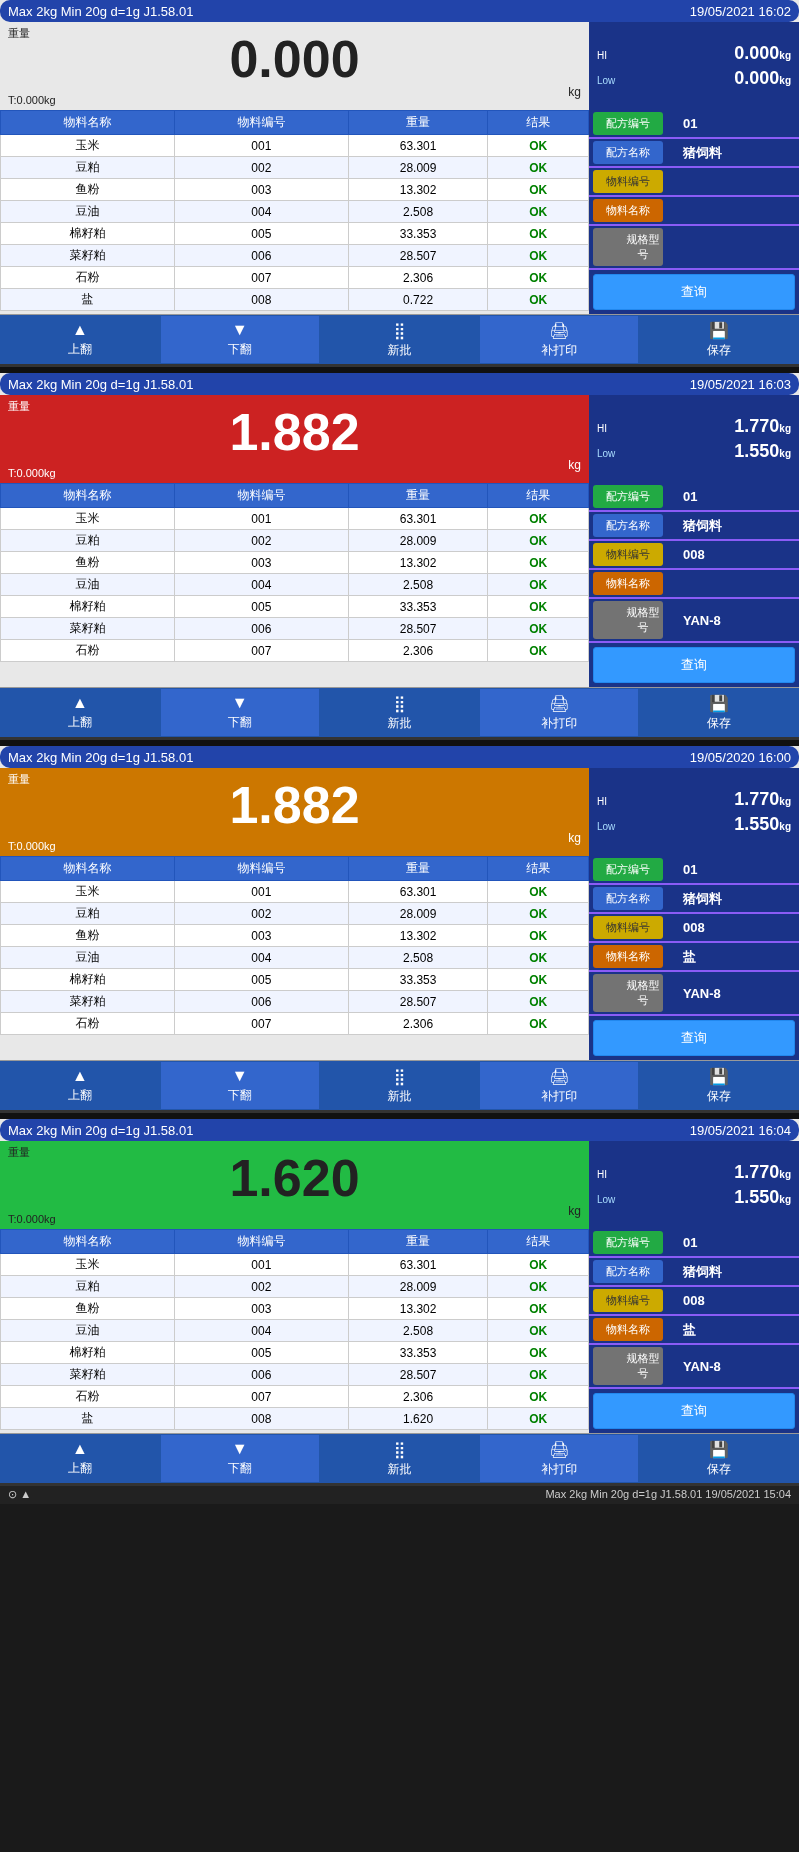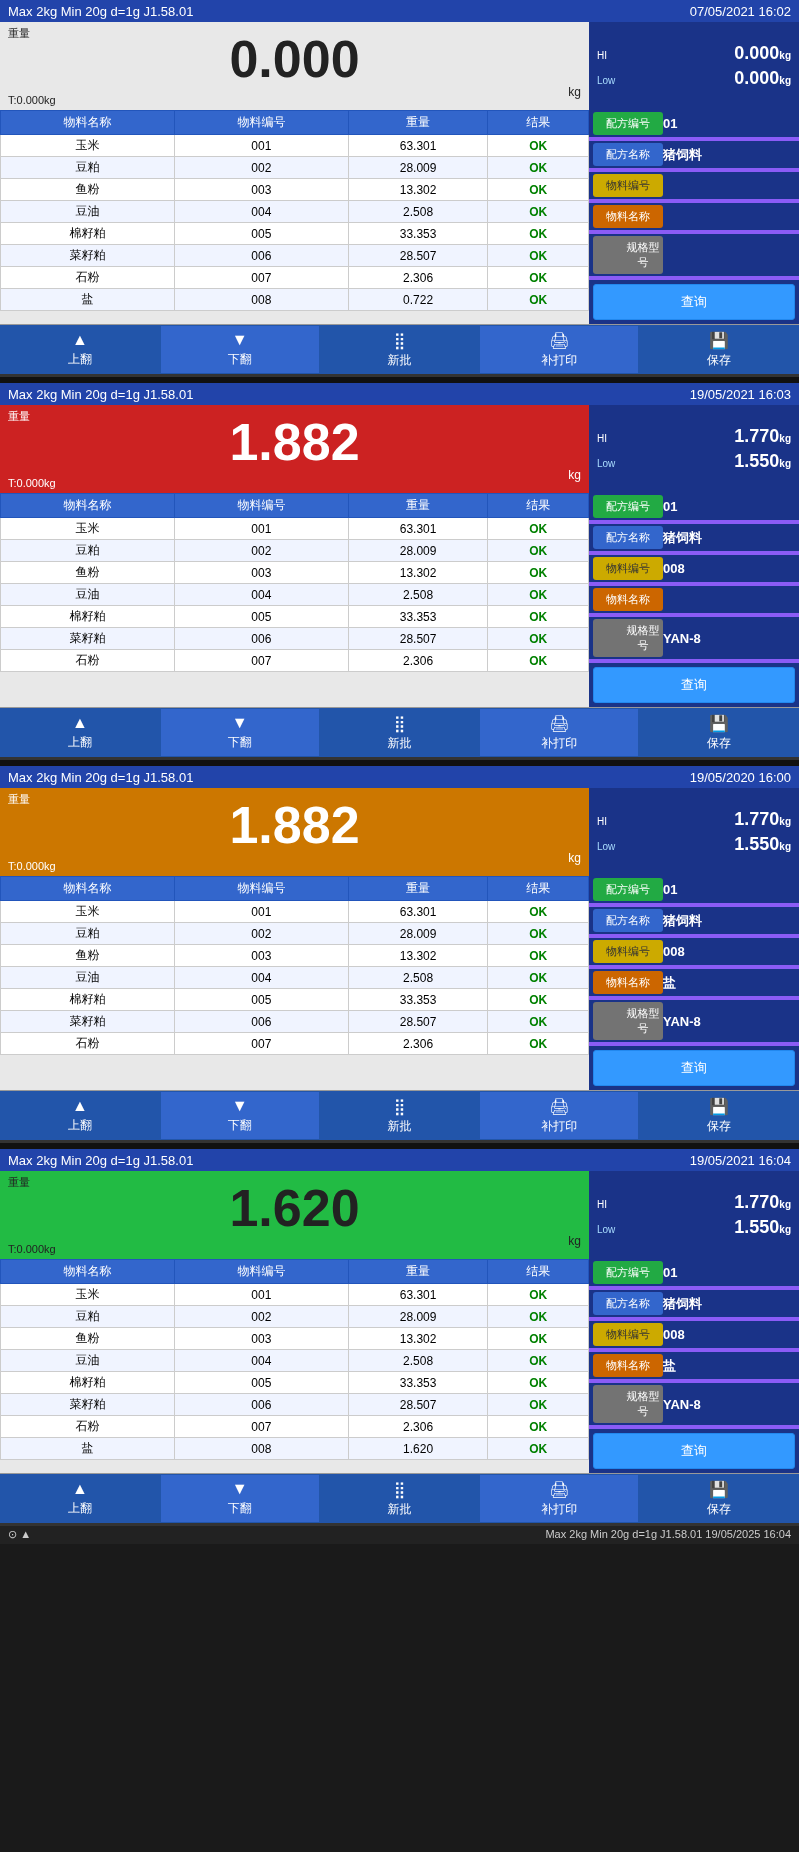--- a/index.html
+++ b/index.html
@@ -56,20 +56,21 @@
     
     .panel-header {
       background: #2244aa;
       color: white;
       font-size: 13px;
       display: flex;
       justify-content: space-between;
       align-items: center;
       padding: 2px 8px;
       height: 22px;
+      border-radius: 10px;
     }
 
     
     .data-table {
       width: 100%;
       border-collapse: collapse;
       background: white;
       font-size: 12px;
     }
     .data-table th {
@@ -84,38 +85,40 @@
       padding: 2px 4px;
       text-align: center;
       border: 1px solid #ccc;
       background: white;
     }
     .data-table tr:nth-child(even) td { background: #f0f4ff; }
     .info-row {
       display: flex;
       align-items: center;
       padding: 2px 4px;
-      border-bottom: 4px solid #8b5cf6;
+      border-bottom: 2px solid #8b5cf6;
+      gap: 12px;
     }
     .info-label-btn {
       width: 70px;
       font-size: 11px;
       color: white;
       padding: 4px 3px;
       border-radius: 3px;
       text-align: center;
     }
     .btn-green { background: #22aa44; }
     .btn-blue { background: #3366cc; }
     .btn-yellow { background: #ccaa00; color: #333; }
     .btn-orange { background: #cc6600; }
     .btn-red { background: #737373; padding-left: 33px; }
     .info-value {
       color: white;
       font-size: 13px;
+      margin-left: 8px;
       font-weight: bold;
     }
 
     
     .bottom-buttons {
       display: flex;
       background: #e0e0e0;
       border-top: 1px solid #999;
       height: 50px;
     }
@@ -166,21 +169,21 @@
 </head>
 <body>
 
 <div style="position:relative;">
 
 
   <div id="panels-container">
       <div class="panel">
     <div class="panel-header">
       <span>Max 2kg  Min 20g  d=1g  J1.58.01</span>
-      <span>07/05/2021  16:02</span>
+      <span>19/05/2021  16:02</span>
     </div>
     <div style="display:flex;">
       <div style="flex:1; background:#e8e8e8; color:#222; display:flex; flex-direction:column; align-items:center; justify-content:center; height:88px; position:relative;">
         <span style="position:absolute;top:4px;left:8px;font-size:11px;">重量</span>
         <span style="position:absolute;bottom:4px;left:8px;font-size:11px;">T:0.000kg</span>
         <span style="font-size:52px;font-weight:bold;line-height:1;">0.000</span>
         <span style="font-size:12px;align-self:flex-end;padding-right:8px;">kg</span>
       </div>
       <div style="width:210px;background:#1a3388;padding:6px 8px;display:flex;flex-direction:column;justify-content:center;gap:4px;">
         <div style="display:flex;justify-content:space-between;align-items:baseline;">
@@ -740,15 +743,15 @@
           <div class="btn-action">
       <span class="btn-icon">💾</span>
       <span>保存</span>
     </div>
     </div>
   </div>
     </div>
 
   <div class="status-bar">
     <span>⊙ ▲</span>
-    <span>Max 2kg  Min 20g  d=1g  J1.58.01    19/05/2025  16:04</span>
+    <span>Max 2kg  Min 20g  d=1g  J1.58.01    19/05/2021  15:04</span>
   </div>
 </div>
 
 </body></html>

